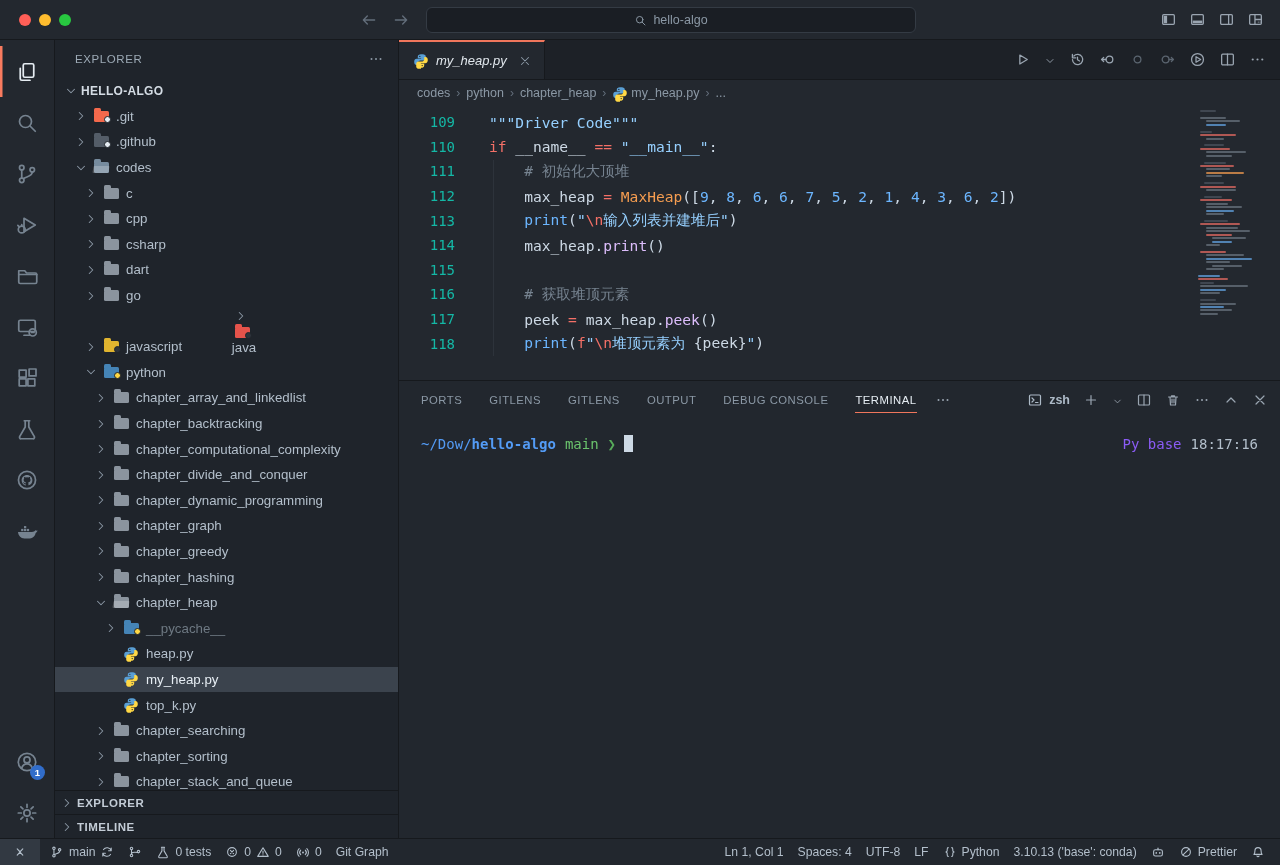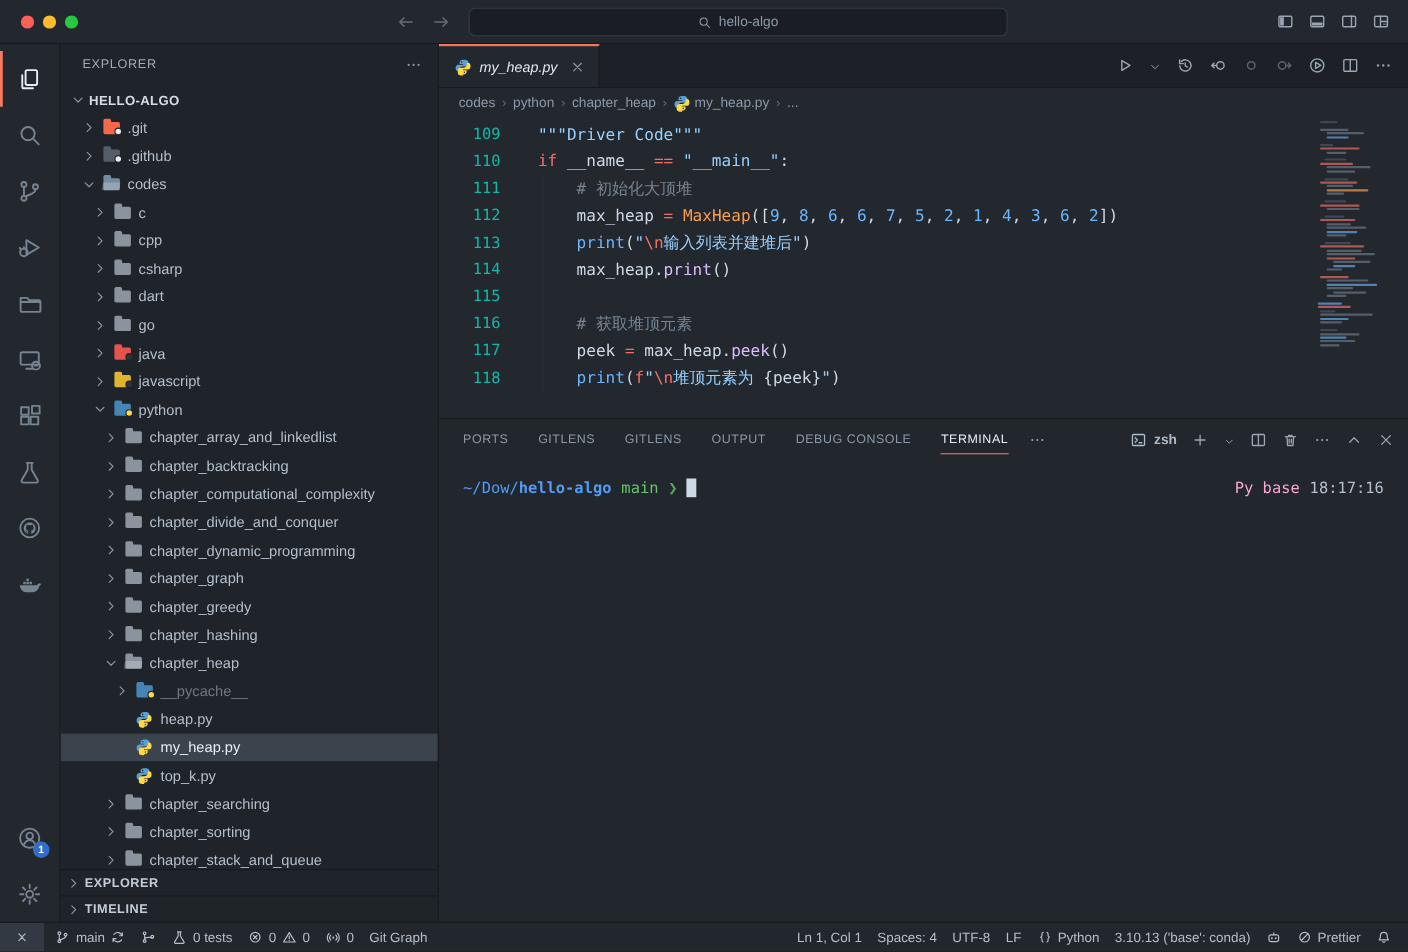--- a/index.html
+++ b/index.html
@@ -93,21 +93,21 @@
   .ptabs-more{color:#9aa5b1;margin-left:4px}
   .pactions{margin-left:auto;display:flex;align-items:center;gap:13px;color:#9aa5b1}
   .pactions .ic{width:16px;height:16px}
   .pactions .small .ic{width:11px;height:11px}
   .shellsel{display:flex;align-items:center;gap:6px;color:#adbac7;font-size:12.5px;font-weight:600;cursor:pointer}
   .panelbody{flex:1;position:relative;font-family:"DejaVu Sans Mono","DejaVu Sans",monospace;font-size:14px}
   .termline{position:absolute;top:16px;left:22px;right:22px;display:flex;align-items:center;white-space:pre}
   .tpath{color:#539bf5}.trepo{color:#539bf5;font-weight:700}.tbranch{color:#6bc46d;margin-left:9px}.tarrow{color:#57ab5a;margin-left:9px;font-weight:700}
   .cursor{display:inline-block;width:9px;height:17px;background:#cdd9e5;margin-left:8px}
   .tright{margin-left:auto}
-  .tenv{color:#f9a8d4}.ttime{color:#b3bfcb;margin-left:9px}
+  .tenv{color:#8b5cf6}.ttime{color:#b3bfcb;margin-left:9px}
 
   
   .statusbar{height:27px;flex:0 0 27px;background:#22272e;border-top:1px solid #16191d;display:flex;align-items:stretch;font-size:12.2px;color:#b3bfcb}
   .sb-side{display:flex;align-items:stretch}
   .sb-item{display:flex;align-items:center;gap:5px;padding:0 7px;cursor:pointer;white-space:nowrap}
   .sb-item .ic{width:14px;height:14px;stroke-width:1.25}
   .sb-item.remoteseg{background:#323942;padding:0 13px;margin-right:3px}
   #sbright{margin-left:auto;padding-right:8px}
 </style>
 </head>
@@ -355,21 +355,21 @@
             <span class="tchev">
               <svg class="ic " viewBox="0 0 16 16">
                 <path d="M6 4l4 4-4 4"></path>
               </svg>
             </span>
             <span class="ficonwrap">
               <span class="ficon f-gray"></span>
             </span>
             <span class="tlabel">go</span>
           </div>
-          <div class="trow" style="padding-left: 28px;">
+          <div class="trow" style="padding-left: 28px; flex-direction: column;">
             <span class="tchev">
               <svg class="ic " viewBox="0 0 16 16">
                 <path d="M6 4l4 4-4 4"></path>
               </svg>
             </span>
             <span class="ficonwrap">
               <span class="ficon f-red">
                 <span class="fbadge fb-dark"></span>
               </span>
             </span>

